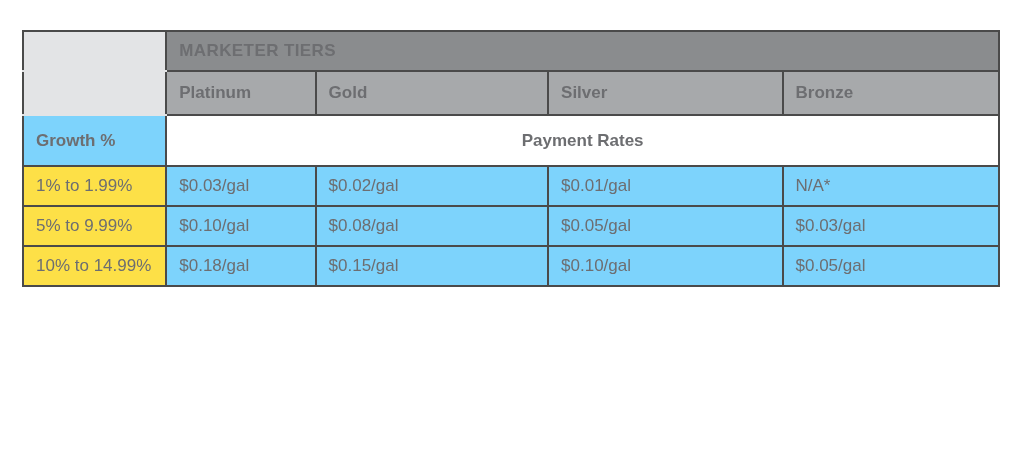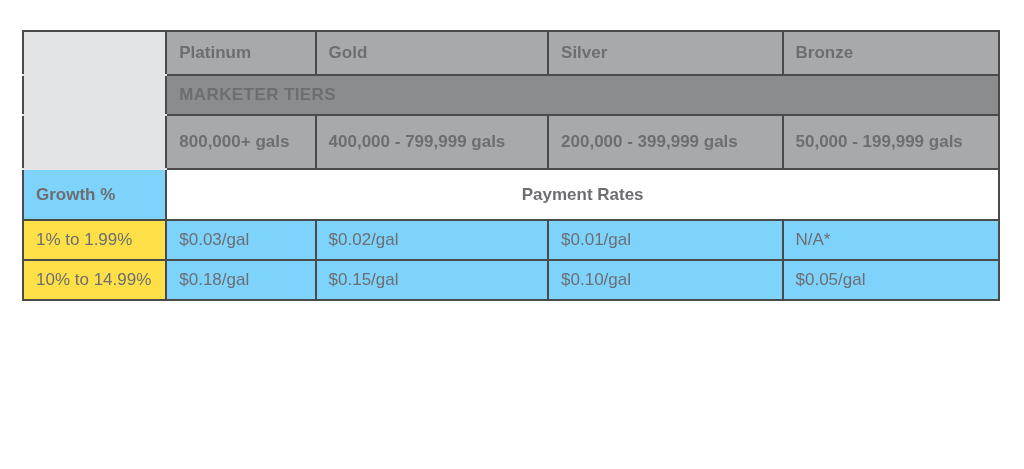--- a/index.html
+++ b/index.html
@@ -105,50 +105,50 @@
       <col class="c0">
         <col class="c1">
         <col class="c2">
         <col class="c3">
         <col class="c4">
     </colgroup>
     <tbody>
 
       <tr>
         <td class="corner-cell"></td>
+        <td class="banner-cell" colspan="4">MARKETER TIERS</td>
+      </tr>
+
+      <tr>
+        <td class="corner-cell"></td>
         <td class="tier-name-cell">Platinum</td>
         <td class="tier-name-cell">Gold</td>
         <td class="tier-name-cell">Silver</td>
         <td class="tier-name-cell">Bronze</td>
       </tr>
 
-      <tr>
-        <td class="corner-cell"></td>
-        <td class="banner-cell" colspan="4">MARKETER TIERS</td>
-      </tr>
-
-      <tr>
-        <td class="corner-cell"></td>
-        <td class="tier-range-cell">800,000+ gals</td>
-        <td class="tier-range-cell">400,000 - 799,999 gals</td>
-        <td class="tier-range-cell">200,000 - 399,999 gals</td>
-        <td class="tier-range-cell">50,000 - 199,999 gals</td>
-      </tr>
 
       <tr>
         <td class="growth-head-cell">Growth %</td>
         <td class="payment-rates-cell" colspan="4">Payment Rates</td>
       </tr>
 
       <tr>
         <td class="row-label-cell">1% to 1.99%</td>
         <td class="rate-cell">$0.03/gal</td>
         <td class="rate-cell">$0.02/gal</td>
         <td class="rate-cell">$0.01/gal</td>
         <td class="rate-cell">N/A*</td>
+      </tr>
+      <tr>
+        <td class="row-label-cell">5% to 9.99%</td>
+        <td class="rate-cell">$0.10/gal</td>
+        <td class="rate-cell">$0.08/gal</td>
+        <td class="rate-cell">$0.05/gal</td>
+        <td class="rate-cell">$0.03/gal</td>
       </tr>
       <tr>
         <td class="row-label-cell">10% to 14.99%</td>
         <td class="rate-cell">$0.18/gal</td>
         <td class="rate-cell">$0.15/gal</td>
         <td class="rate-cell">$0.10/gal</td>
         <td class="rate-cell">$0.05/gal</td>
       </tr>
 
     </tbody>

